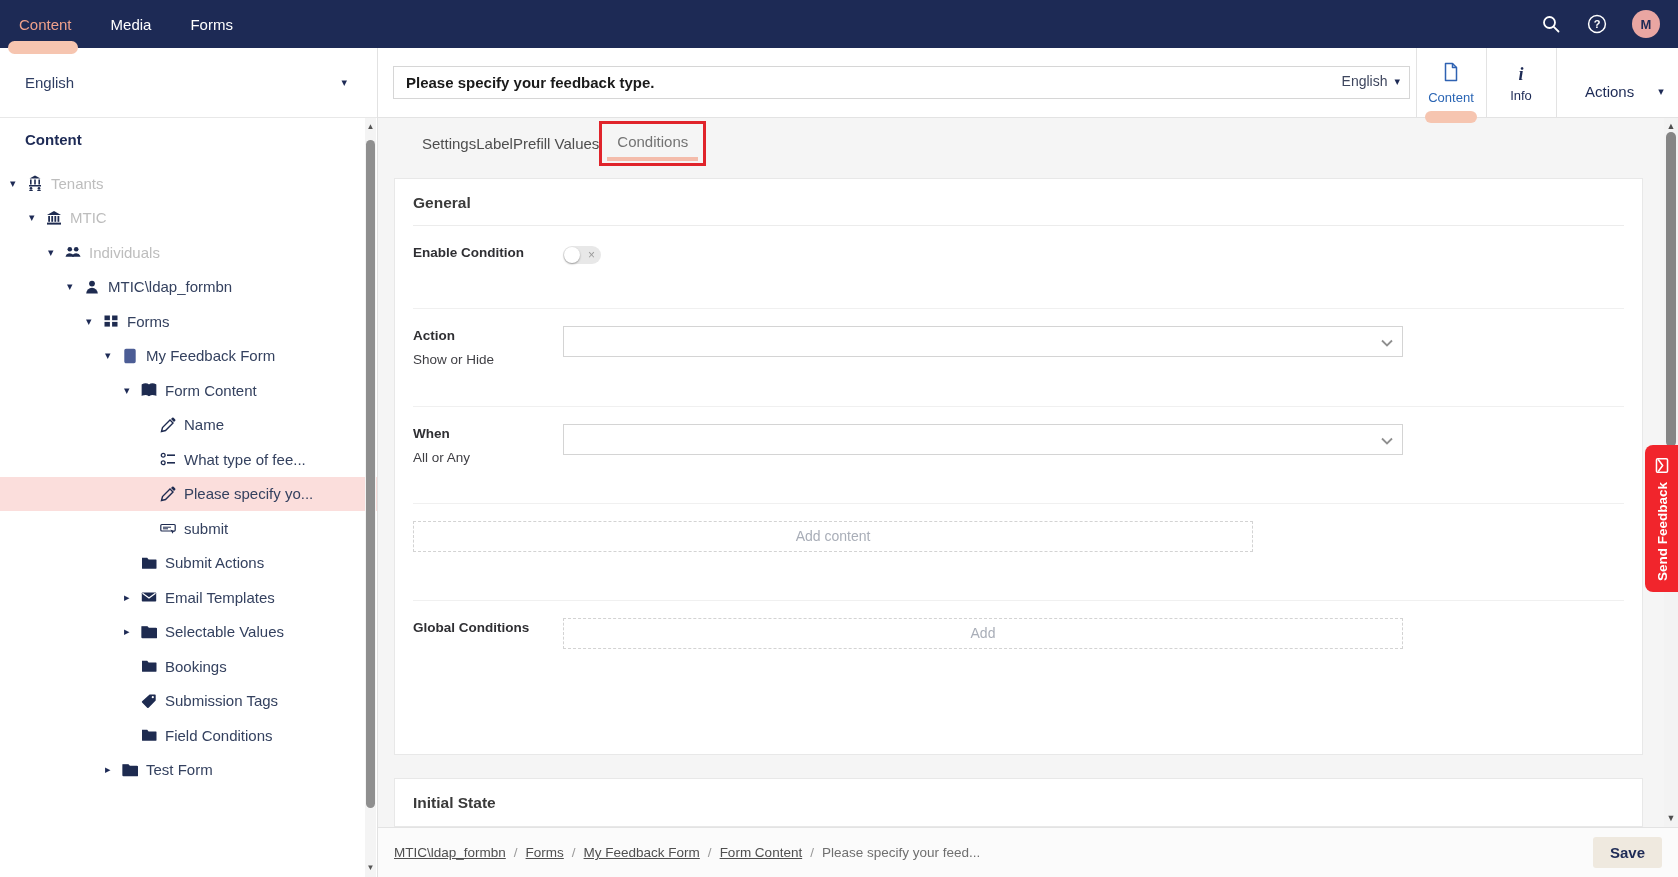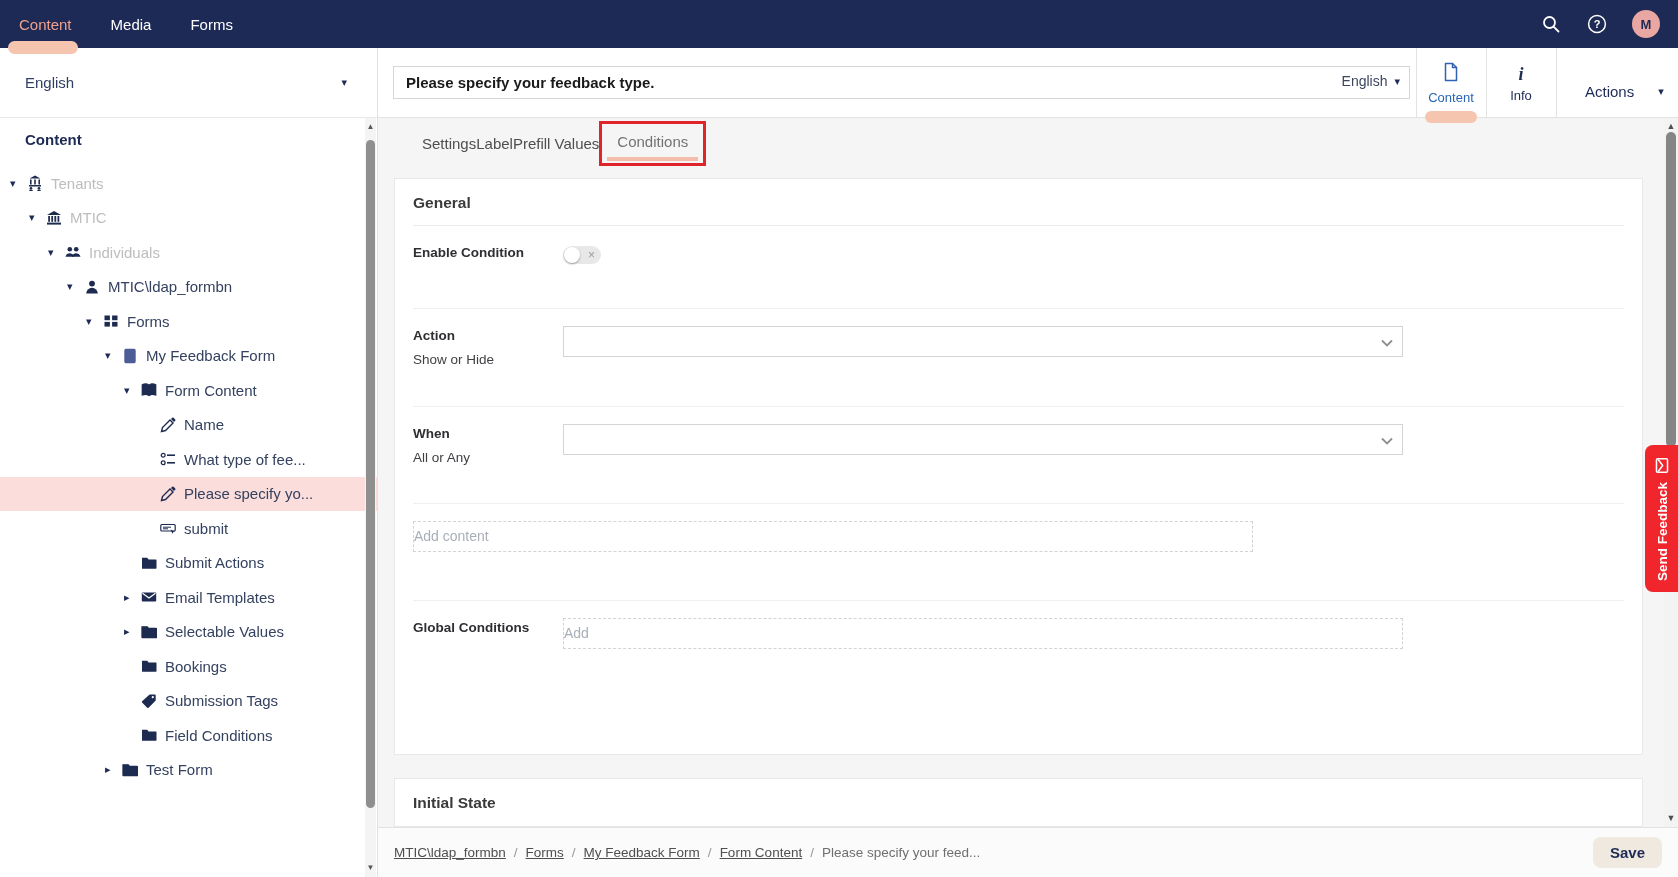--- a/index.html
+++ b/index.html
@@ -90,35 +90,35 @@
   .frow { display:grid; grid-template-columns:150px 1fr; padding-top:17px;
           border-bottom:1px solid #f0f0f0; }
   .frow.r1 { height:83px; } .frow.r2 { height:98px; } .frow.r3 { height:97px; }
   .frow.r4 { height:97px; } .frow.r5 { height:158px; border-bottom:none; }
   .flabel { font-size:13.5px; font-weight:bold; color:#2f2f33; line-height:19px; width:130px; }
   .fdesc { font-size:13.5px; color:#3f3f44; margin-top:7px; font-weight:normal; }
   .fcontrol { width:840px; position:relative; }
   .select-box { height:31px; background:#fff; border:1px solid #d4d4d4; position:relative; cursor:pointer; }
   .select-box svg { position:absolute; right:9px; top:12px; }
   .dashed-btn { height:31px; border:1px dashed #d3d3d3; background:#fff; color:#a9aeb8;
-                font-size:14px; text-align:left; line-height:29px; cursor:pointer; }
+                font-size:14px; text-align:center; line-height:29px; cursor:pointer; }
   .toggle { width:38px; height:18px; background:#e8e8e8; border-radius:9px;
             position:relative; cursor:pointer; margin-top:3px; }
   .toggle-knob { position:absolute; left:1px; top:1px; width:16px; height:16px;
                  border-radius:50%; background:#fff; box-shadow:0 1px 2px rgba(0,0,0,.35); }
   .toggle-x { position:absolute; right:6px; top:0; font-size:12px; color:#9b9b9b; line-height:18px; }
 
   
   .footer { position:absolute; left:0; right:0; top:779px; height:50px; background:#fbfbfb;
             border-top:1px solid #e3e3e3; display:flex; align-items:center; padding:0 16px; z-index:6; }
   .crumbs { display:flex; align-items:center; gap:8px; font-size:13.5px; color:#4f4f4f; }
   .crumb-link { text-decoration:underline; cursor:pointer; color:#4f4f4f; }
   .crumb-sep { color:#9a9a9a; }
   .crumb-last { color:#6f6f6f; }
-  .save-btn { margin-left:auto; background:#efe9df; border:none; border-radius:8px;
+  .save-btn { margin-left:auto; background:#efe9df; border:none; border-radius:3px;
               padding:7px 17px; font-family:"Liberation Sans", sans-serif;
               font-size:15px; font-weight:bold; color:#1d2a55; cursor:pointer; }
 
   
   .main-scroll { position:absolute; right:0; top:70px; width:14px; height:709px; background:#f3f3f3; }
   .main-scroll .arrow { position:absolute; left:0; width:14px; text-align:center;
                         font-size:9px; color:#4f4f4f; cursor:pointer; }
   .main-thumb { position:absolute; left:2px; width:10px; top:14px; height:315px;
                 background:#858585; border-radius:5px; cursor:pointer; }
 

